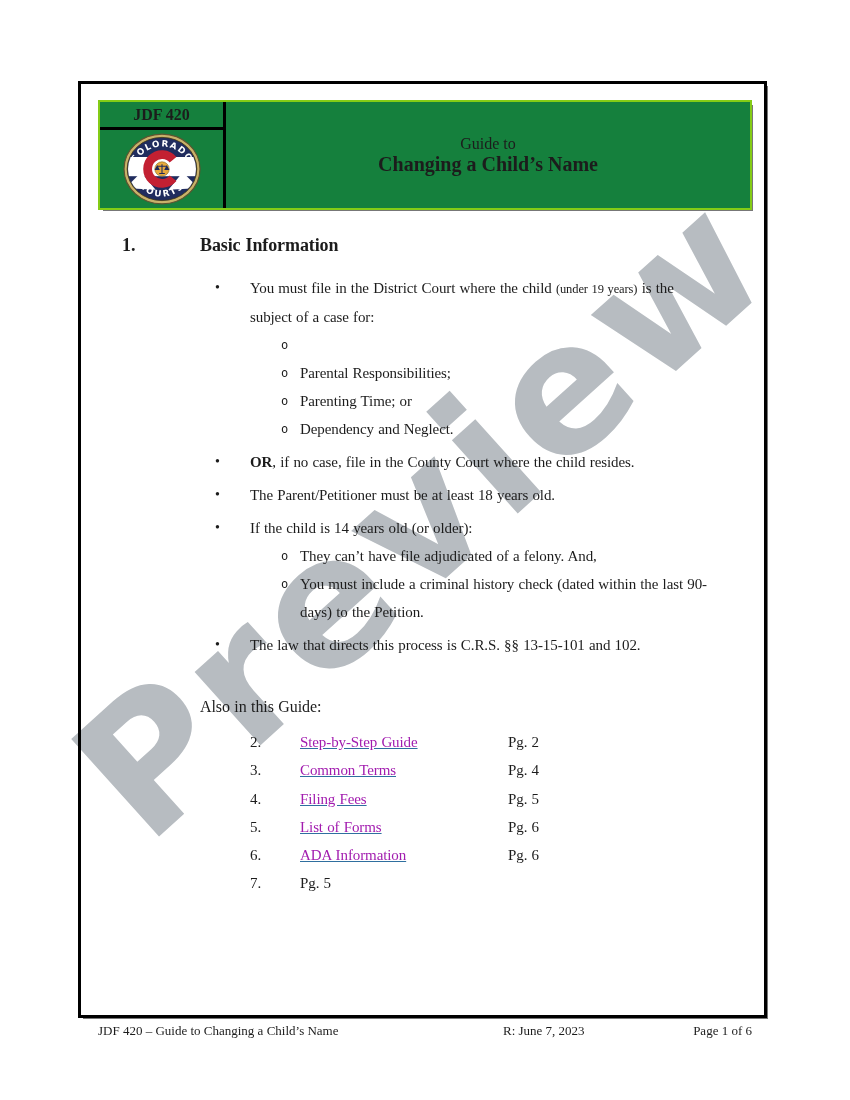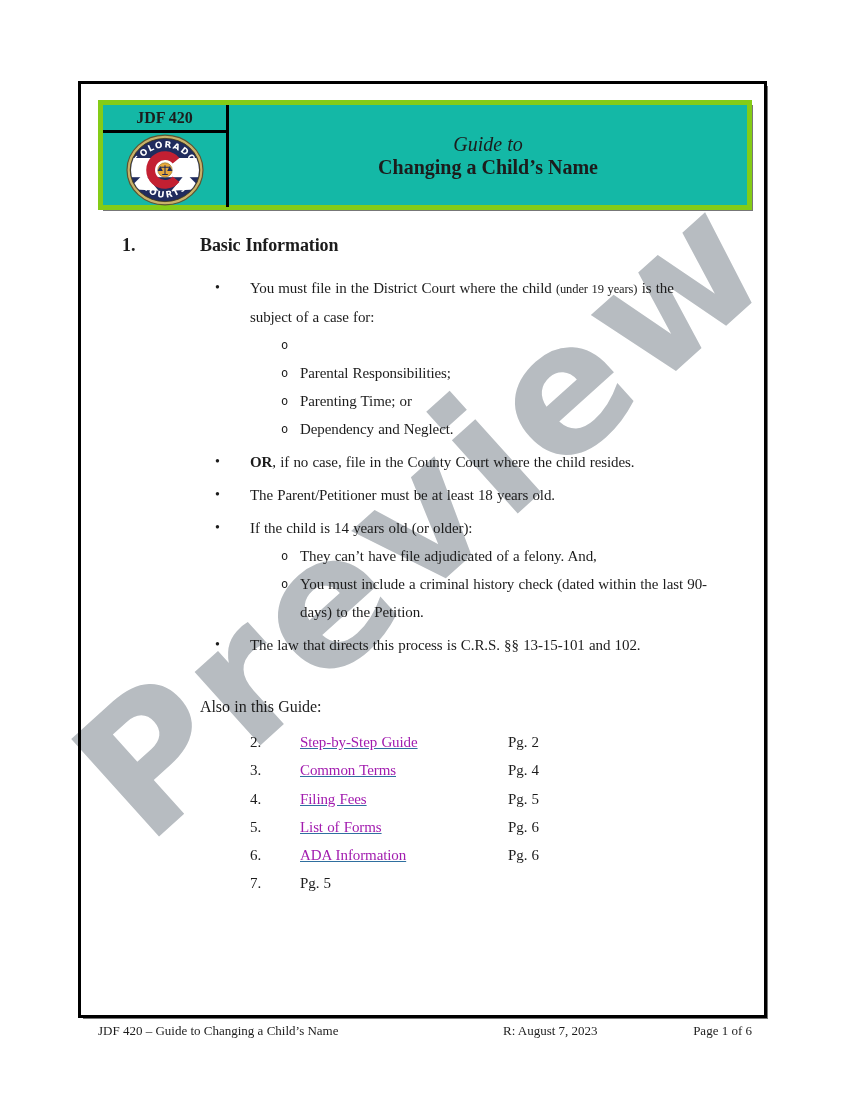--- a/index.html
+++ b/index.html
@@ -17,38 +17,38 @@
   }
   
   .outer-border{
     position:absolute;left:78px;top:81px;width:689px;height:937px;
     border:3px solid #000;box-sizing:border-box;z-index:2;
     box-shadow:3px 3px 0 -2px #777;
   }
   
   .header-table{
     position:absolute;left:17px;top:16px;width:654px;height:110px;
-    border:5px solid #84cc16;box-sizing:border-box;display:grid;
+    border:2px solid #84cc16;box-sizing:border-box;display:grid;
     grid-template-columns:126px 1fr;grid-template-rows:28px 1fr;
-    box-shadow:3px 3px 0 -2px #777;background:#14b8a6;
+    box-shadow:3px 3px 0 -2px #777;background:#15803d;
   }
   .ht-formno{
     grid-column:1;grid-row:1;border-right:3px solid #000;border-bottom:3px solid #000;
     display:flex;align-items:center;justify-content:center;
     font-weight:bold;font-size:16px;
   }
   .ht-logo{
     grid-column:1;grid-row:2;border-right:3px solid #000;
     display:flex;align-items:center;justify-content:center;
   }
   .ht-title{
     grid-column:2;grid-row:1 / 3;display:flex;flex-direction:column;
     align-items:center;justify-content:center;
   }
-  .title-sub{font-size:20px;margin-bottom:0;font-style:italic;}
+  .title-sub{font-size:16px;margin-bottom:0;}
   .title-main{font-size:20px;font-weight:bold;}
   
   .content{position:absolute;left:0;top:148px;width:100%;font-size:15px;
     letter-spacing:-0.1px;word-spacing:0.6px;}
   .sec-head{display:flex;margin-left:41px;font-size:18px;font-weight:bold;line-height:26px;}
   .sec-num{flex:0 0 78px;}
   .bullets{margin-top:16px;}
   .b{display:flex;line-height:28px;margin-top:5px;}
   .mk{flex:0 0 35px;margin-left:134px;font-size:14px;}
   .tx{flex:1;padding-right:28px;}
@@ -213,17 +213,17 @@
           <span class="toc-num">7.</span>
           <span class="toc-pg">Pg. 5</span>
         </div>
       </div>
 
     </div>
   </div>
 
   <div class="footer">
     <span class="f-left">JDF 420 – Guide to Changing a Child’s Name</span>
-    <span class="f-center">R: August 7, 2023</span>
+    <span class="f-center">R: June 7, 2023</span>
     <span class="f-right">Page 1 of 6</span>
   </div>
 
 </div>
 
 </body></html>

